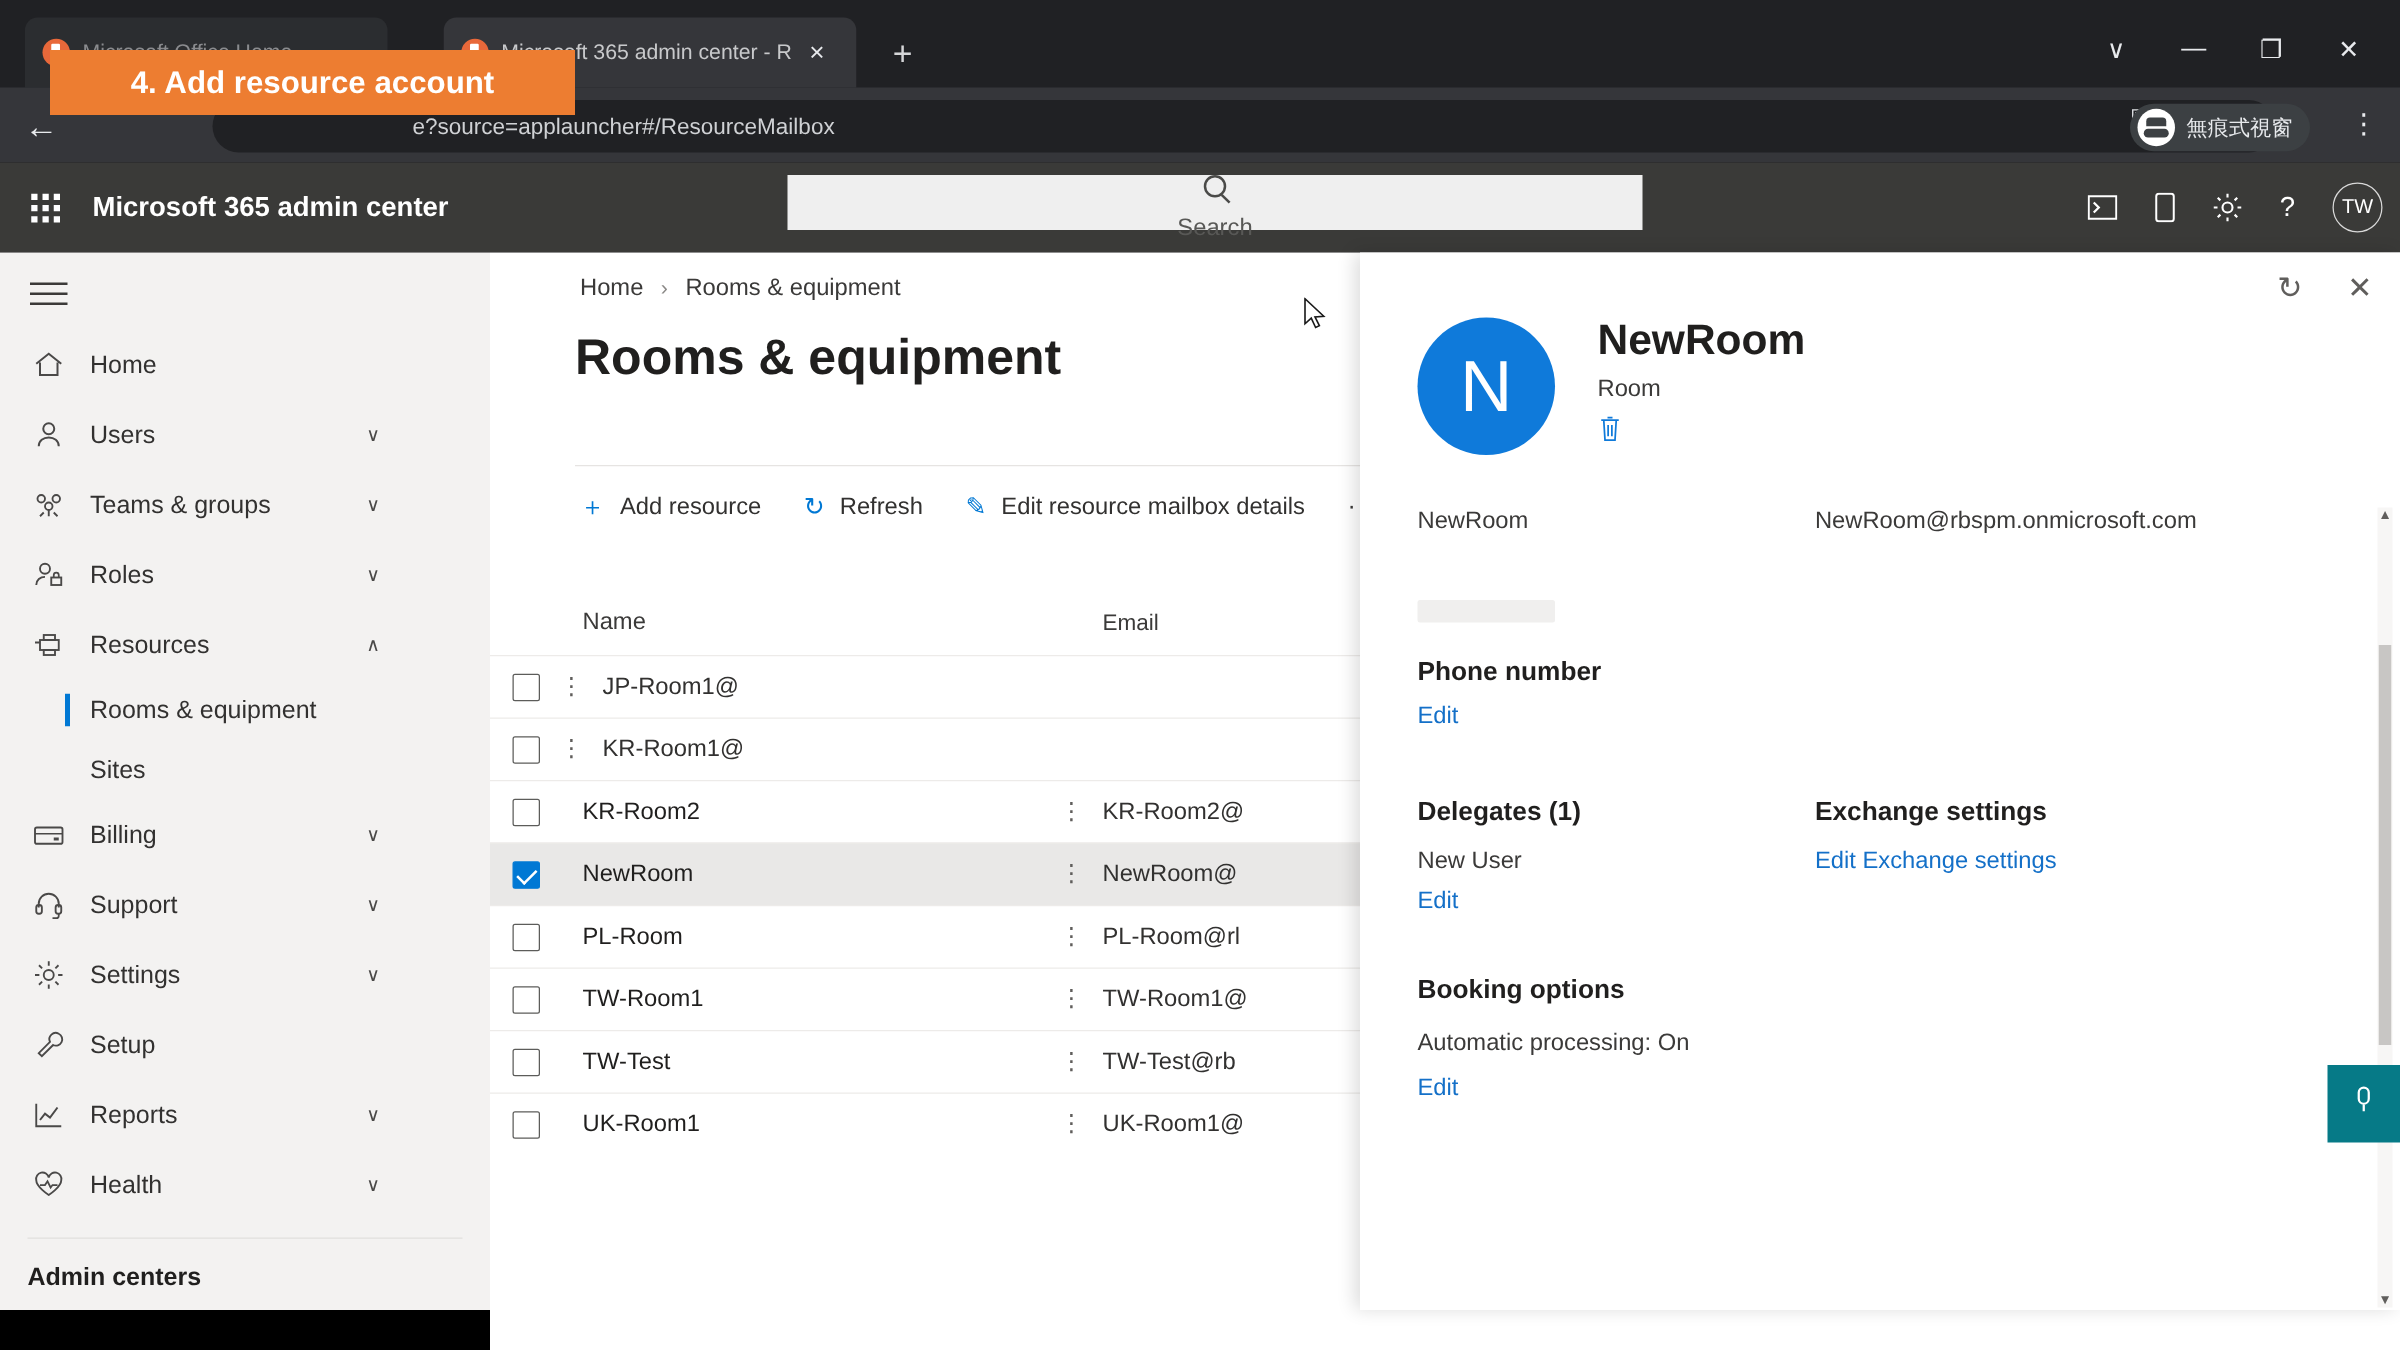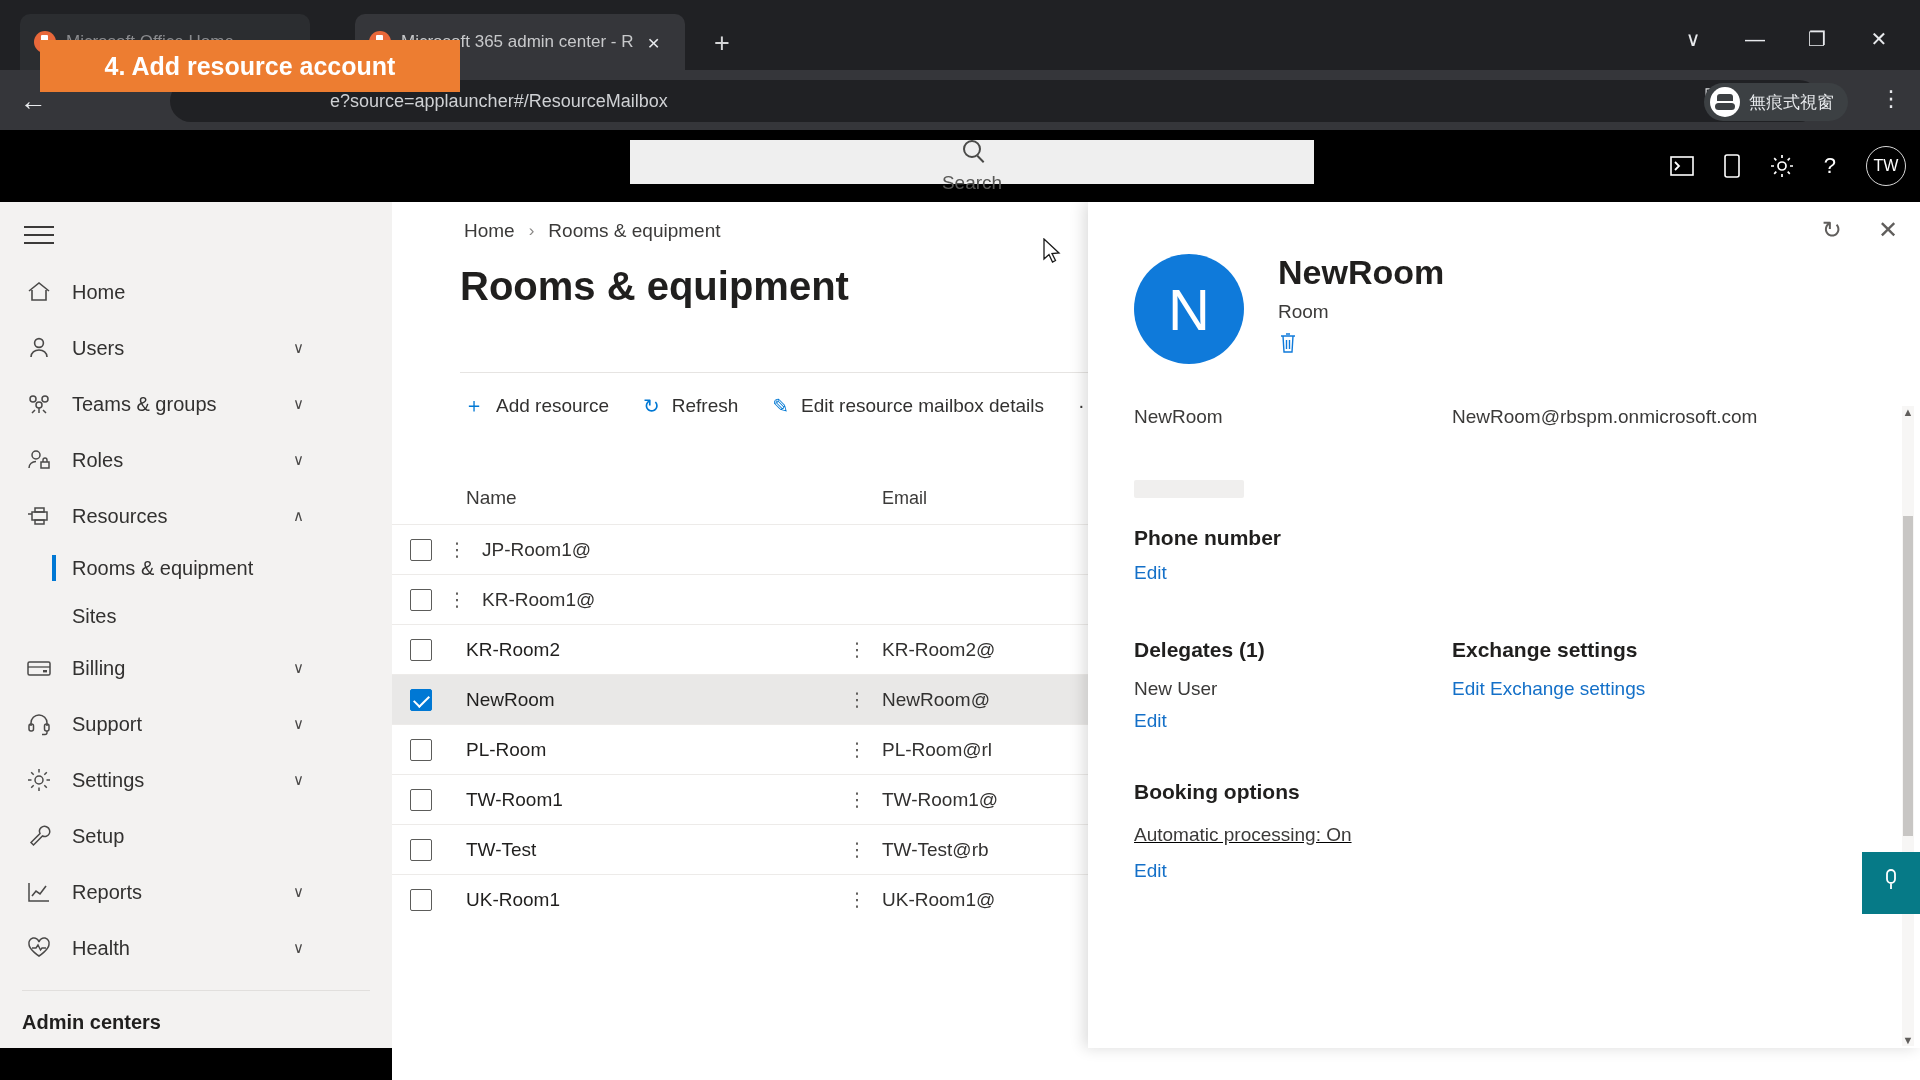--- a/index.html
+++ b/index.html
@@ -180,20 +180,34 @@
       <span class="face"></span>
       <span class="lbl">無痕式視窗</span>
     </div>
     <div class="kebab">⋮</div>
   </div>
 
   <div class="annot">
     <span>4. Add resource account</span>
   </div>
 
+  <div class="suite">
+    <div class="waffle">
+      <i></i>
+        <i></i>
+        <i></i>
+        <i></i>
+        <i></i>
+        <i></i>
+        <i></i>
+        <i></i>
+        <i></i>
+    </div>
+    <div class="suite-title">Microsoft 365 admin center</div>
+  </div>
   <div class="suite-search">
     <span class="mag"></span>
     <span class="ph">Search</span>
   </div>
   <div class="suite-right">
     <span class="si">
       <svg width="24" height="20" viewBox="0 0 24 20">
           <rect x="1" y="1" width="22" height="18" fill="none" stroke="#fff" stroke-width="1.6"></rect>
           <path d="M5 6 l4 4 -4 4" fill="none" stroke="#fff" stroke-width="1.8"></path>
         </svg>
@@ -509,21 +523,21 @@
       <div class="prow" style="margin-bottom:48px;">
         <div class="pcol">
             <div class="plink">Edit</div>
           </div>
       </div>
       <div class="prow" style="margin-bottom:20px;">
         <div class="pcol">
             <div class="plabel">Booking options</div>
           </div>
       </div>
-      <div class="prow" style="margin-bottom:14px;text-decoration:underline;">
+      <div class="prow" style="margin-bottom:14px;">
         <div class="pcol" style="width:560px;">
             <div class="pval">Automatic processing: On</div>
           </div>
       </div>
       <div class="prow">
         <div class="pcol">
             <div class="plink">Edit</div>
           </div>
       </div>
     </div>

